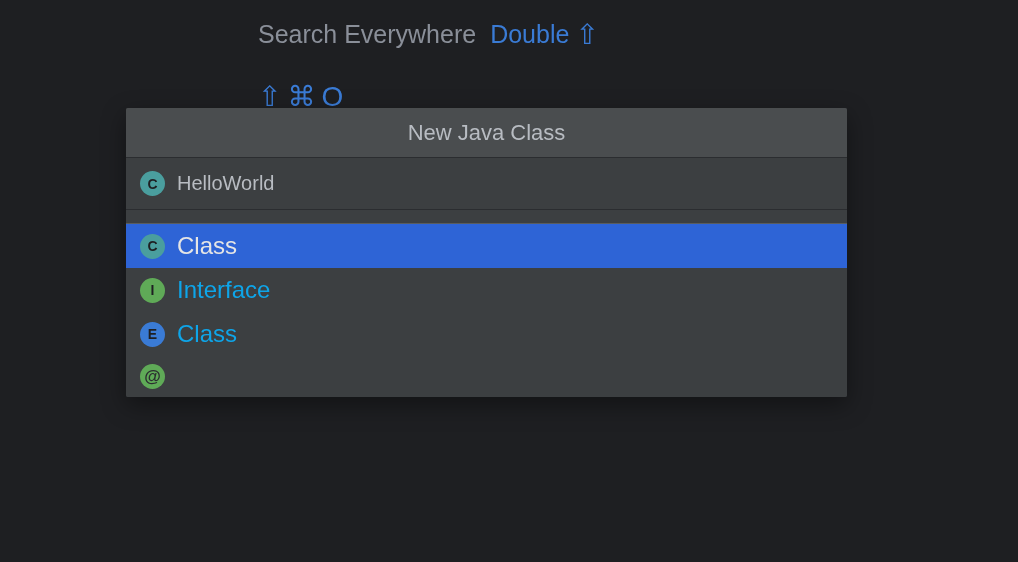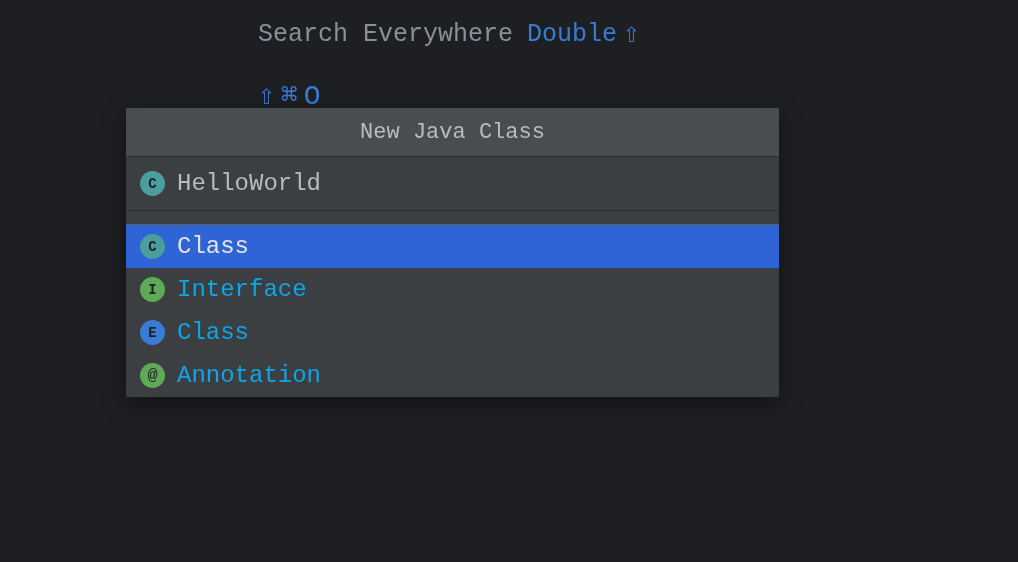--- a/index.html
+++ b/index.html
@@ -1,19 +1,18 @@
 <!DOCTYPE html>
 <html><head>
   <meta charset="utf-8">
   <style>
     * {
       margin: 0;
       padding: 0;
       box-sizing: border-box;
-      font-family: Liberation Mono, monospace;
     }
     body {
       width: 1018px;
       height: 562px;
       background: #1e1f22;
       font-family: -apple-system, BlinkMacSystemFont, "Segoe UI", sans-serif;
       position: relative;
       overflow: hidden;
     }
     .background-hints {
@@ -37,21 +36,21 @@
       color: #3a7bd5;
       display: inline-flex;
       align-items: center;
       gap: 6px;
       text-align: right;
     }
     .dialog {
       position: absolute;
       top: 108px;
       left: 126px;
-      width: 653px;
+      width: 721px;
       background: #3c3f41;
       box-shadow: 0 8px 24px rgba(0,0,0,0.4);
       border-radius: 2px;
       overflow: hidden;
     }
     .dialog-header {
       background: #4a4d4f;
       color: #b8bcc2;
       font-size: 22px;
       text-align: center;
@@ -61,21 +60,21 @@
     .input-row {
       display: flex;
       align-items: center;
       padding: 13px 16px 13px 14px;
       border-top: 1px solid #2b2d30;
       border-bottom: 1px solid #2b2d30;
       background: #3c3f41;
     }
     .input-value {
       color: #b8bcc2;
-      font-size: 24px;
+      font-size: 20px;
       font-weight: 500;
       margin-left: 12px;
     }
     .list {
       padding: 0;
       background: #3c3f41;
     }
     .list-separator {
       height: 14px;
       background: #3c3f41;
@@ -159,16 +158,15 @@
     <div class="list-item">
       <span class="icon-circle icon-i">I</span>
       <span class="label">Interface</span>
     </div>
     <div class="list-item">
       <span class="icon-circle icon-e">E</span>
       <span class="label">Class</span>
     </div>
     <div class="list-item">
       <span class="icon-circle icon-at">@</span>
-      <span class="label">Annotation</span>
     </div>
   </div>
 </div>
 
 </body></html>

